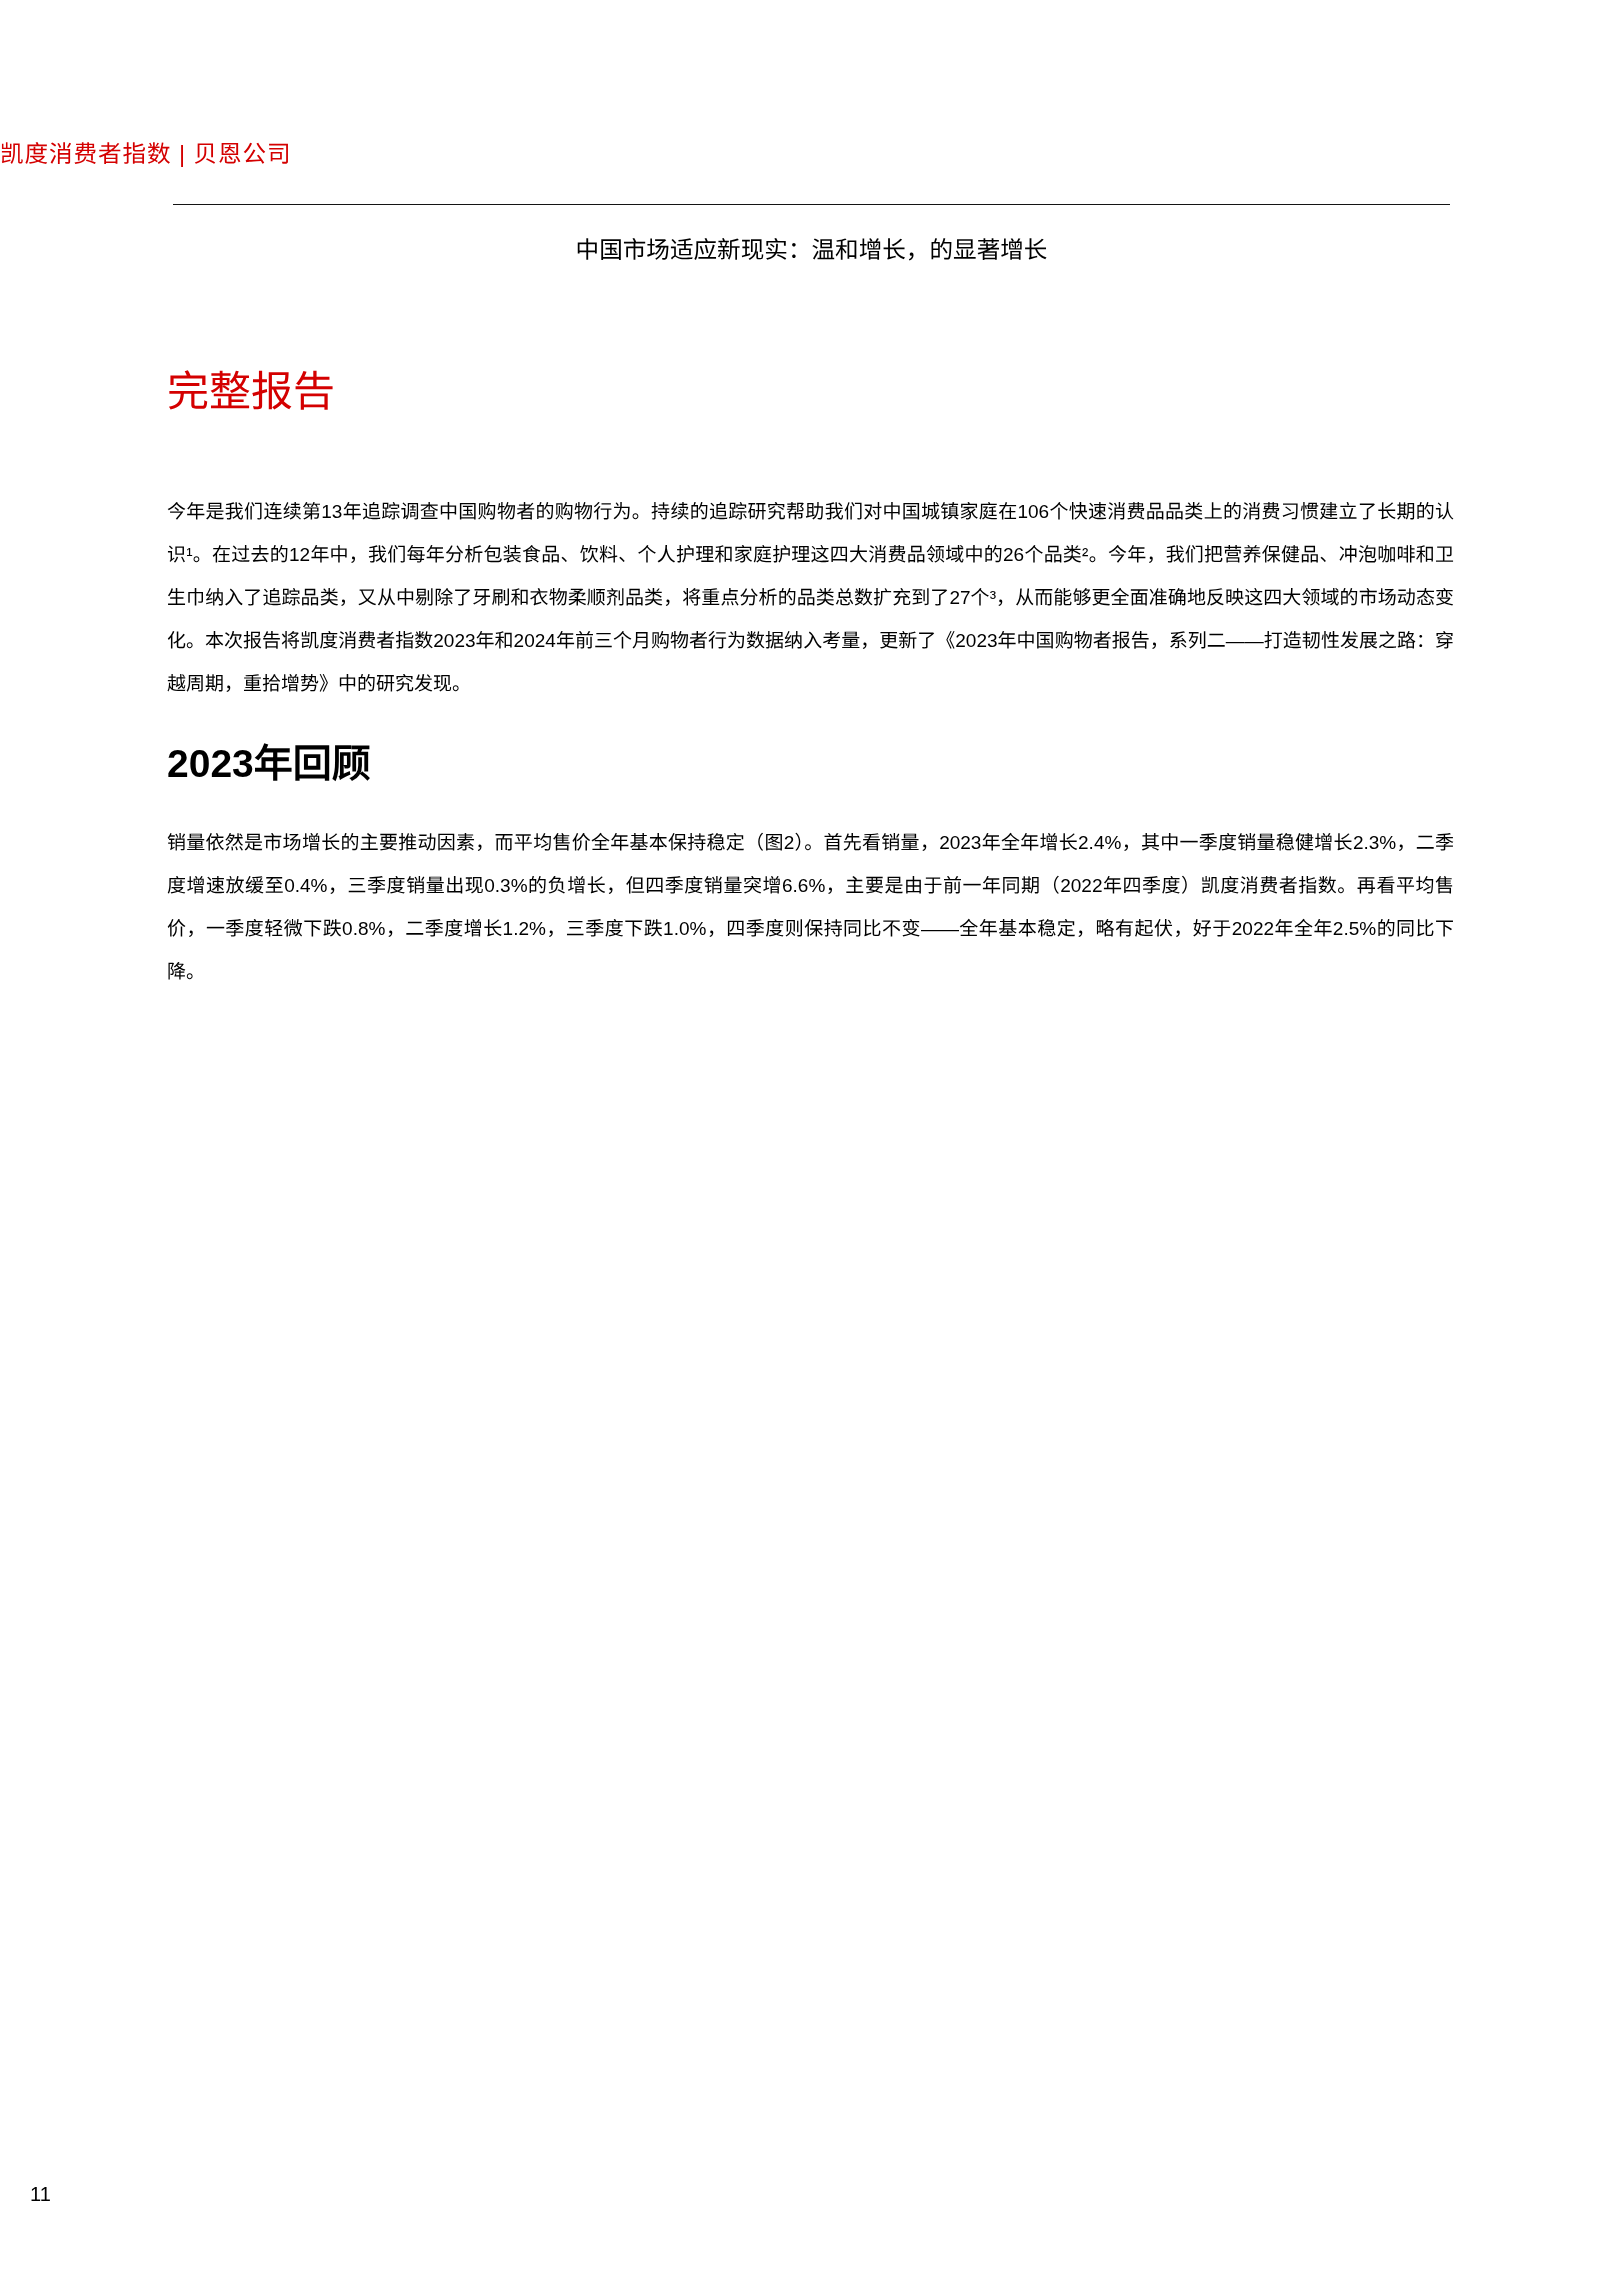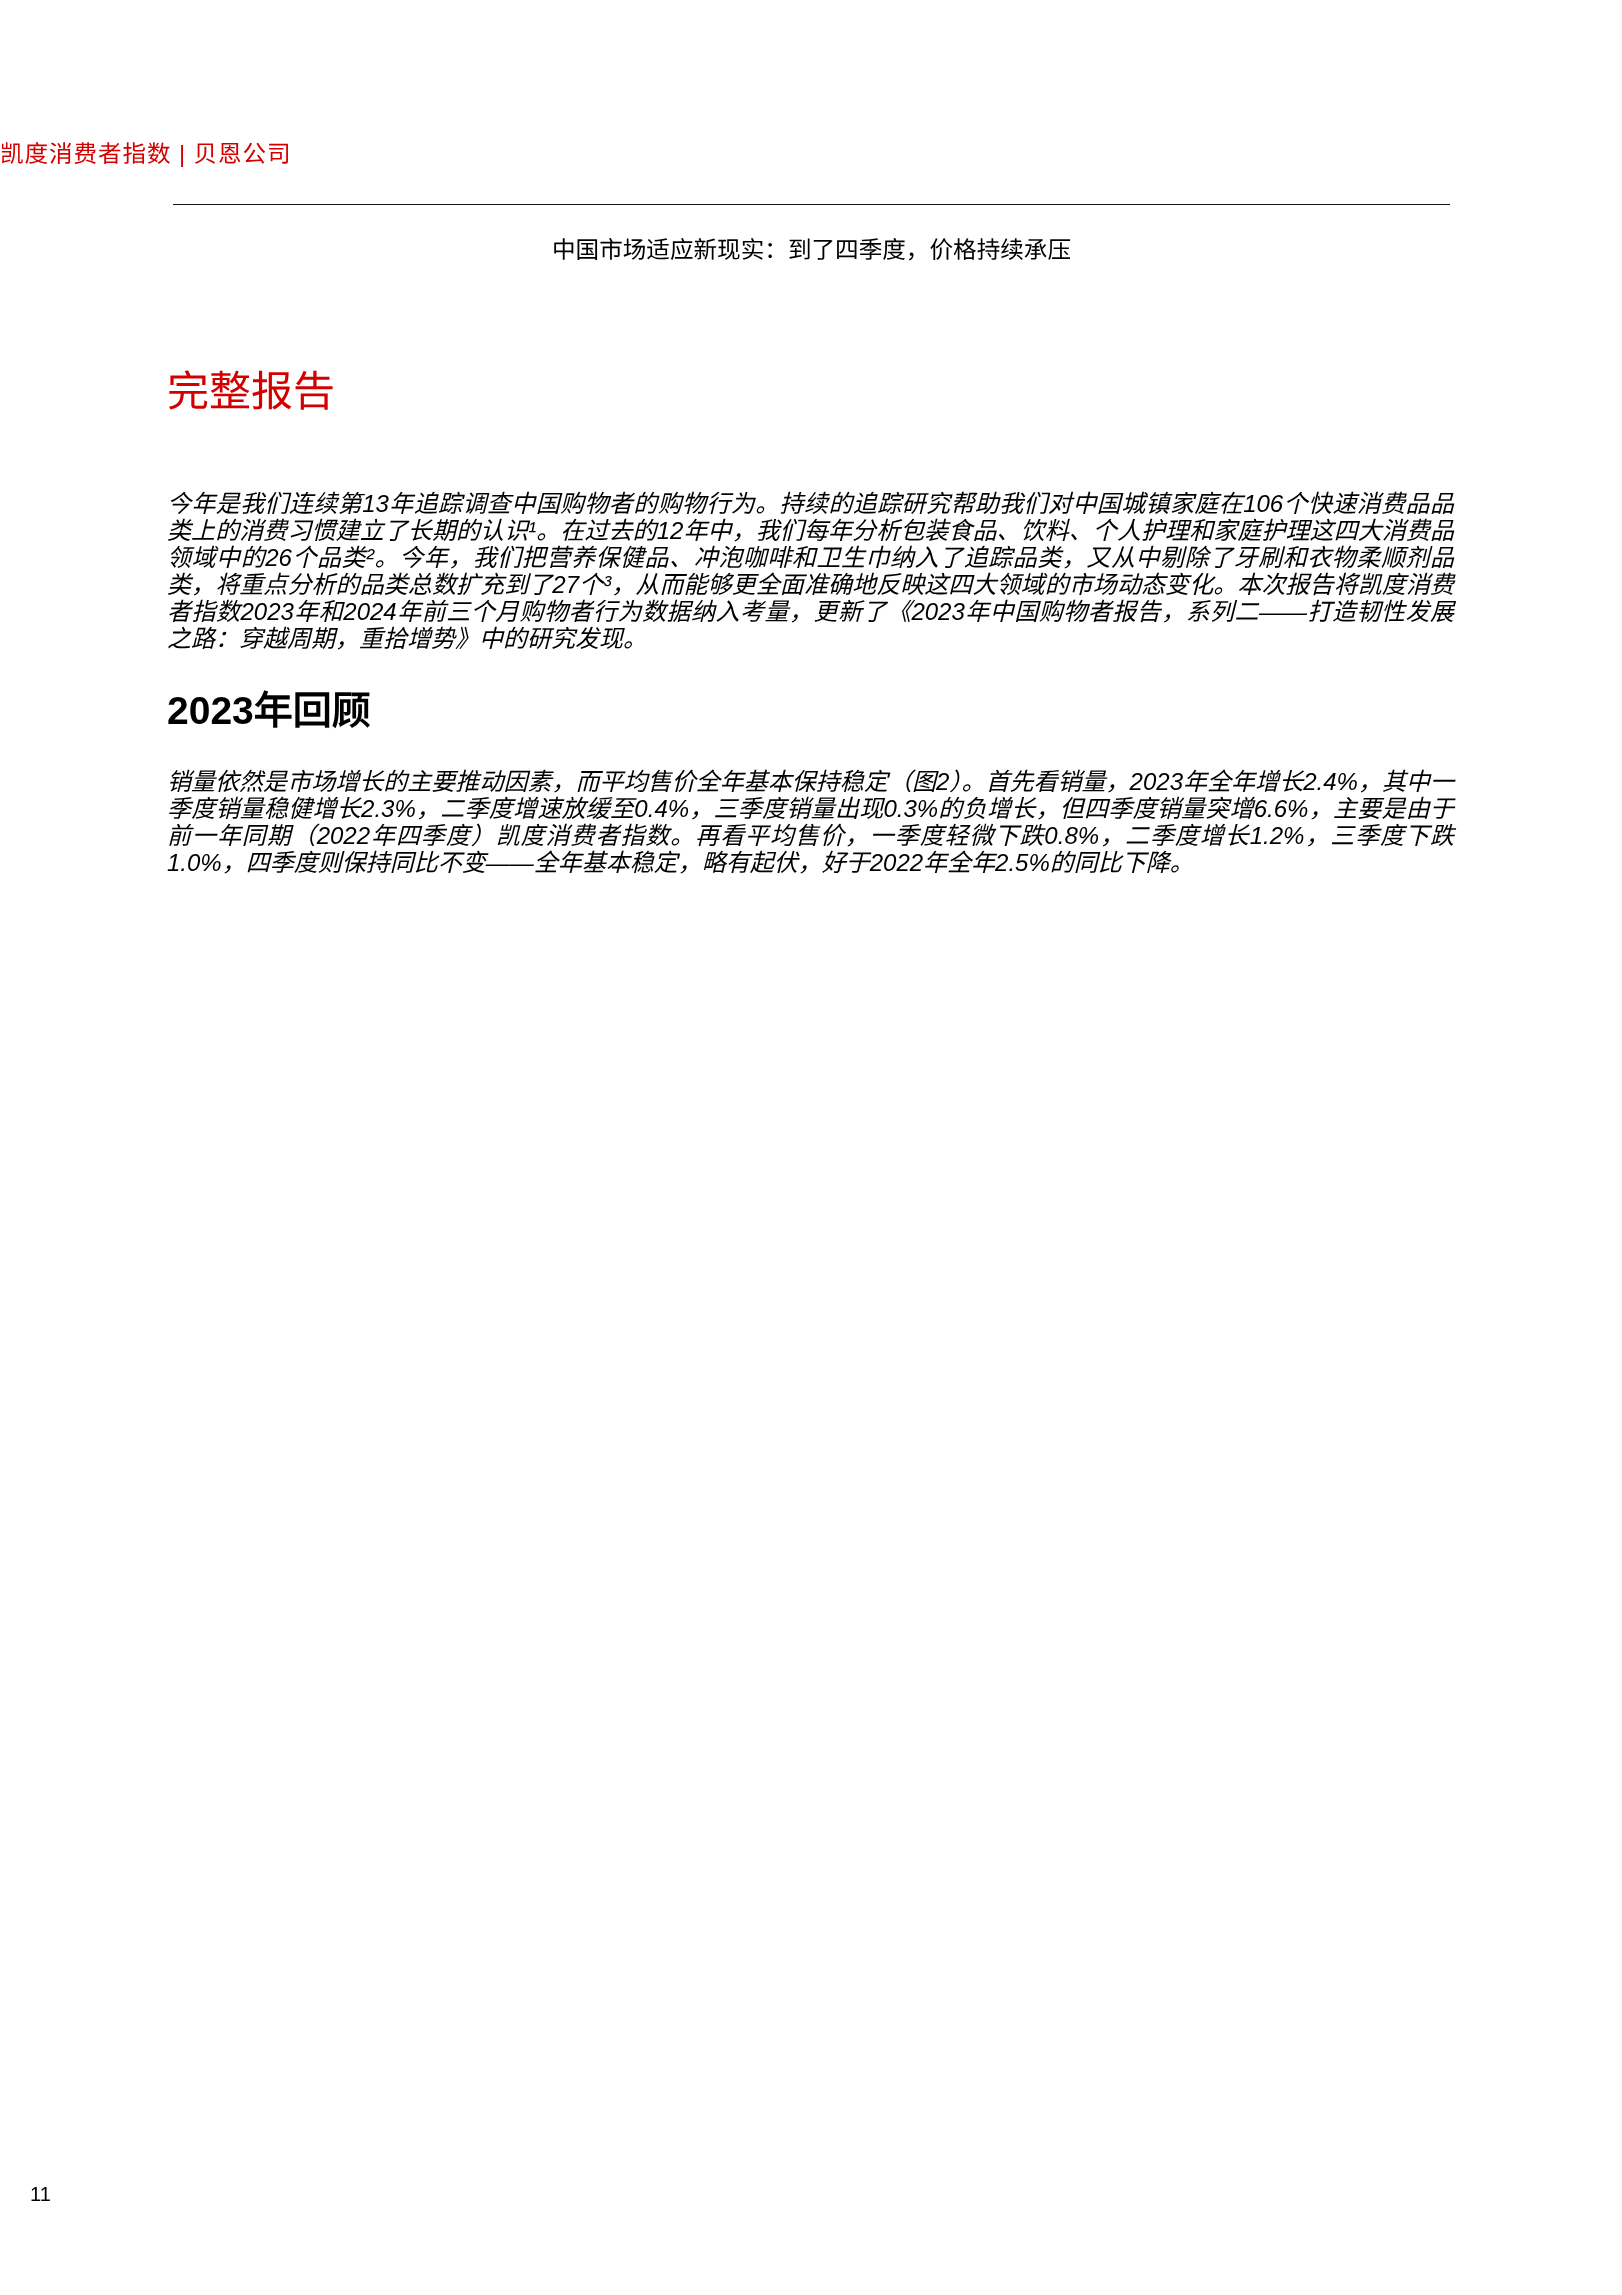--- a/index.html
+++ b/index.html
@@ -59,25 +59,24 @@
   .report-title {
     margin: 0 0 73px 0;
     font-size: 42px;
     line-height: 1.2;
     font-weight: normal;
     color: var(--brand-red, #d40000);
   }
 
   .content p {
     margin: 0 0 25.5px 0;
-    font-size: 24px;
-    line-height: 27px;
+    font-size: 19px;
+    line-height: 43px;
     text-align: justify;
     color: var(--text-black, #000000);
-    font-style: italic;
   }
 
   .section-heading {
     margin: 36px 0 33px 0;
     font-size: 39px;
     line-height: 1.2;
     font-weight: bold;
     color: var(--text-black, #000000);
   }
 
@@ -94,21 +93,21 @@
 </style>
 </head>
 <body>
 
 <div class="page">
 
   <div class="brand-header">凯度消费者指数 | 贝恩公司</div>
 
   <div class="divider"></div>
 
-  <div class="page-subtitle">中国市场适应新现实：到了四季度，价格持续承压</div>
+  <div class="page-subtitle">中国市场适应新现实：温和增长，的显著增长</div>
 
   <div class="content">
 
     <h1 class="report-title">完整报告</h1>
 
     <p>今年是我们连续第13年追踪调查中国购物者的购物行为。持续的追踪研究帮助我们对中国城镇家庭在106个快速消费品品类上的消费习惯建立了长期的认识¹。在过去的12年中，我们每年分析包装食品、饮料、个人护理和家庭护理这四大消费品领域中的26个品类²。今年，我们把营养保健品、冲泡咖啡和卫生巾纳入了追踪品类，又从中剔除了牙刷和衣物柔顺剂品类，将重点分析的品类总数扩充到了27个³，从而能够更全面准确地反映这四大领域的市场动态变化。本次报告将凯度消费者指数2023年和2024年前三个月购物者行为数据纳入考量，更新了《2023年中国购物者报告，系列二——打造韧性发展之路：穿越周期，重拾增势》中的研究发现。</p>
 
 
     <h2 class="section-heading">2023年回顾</h2>
 

